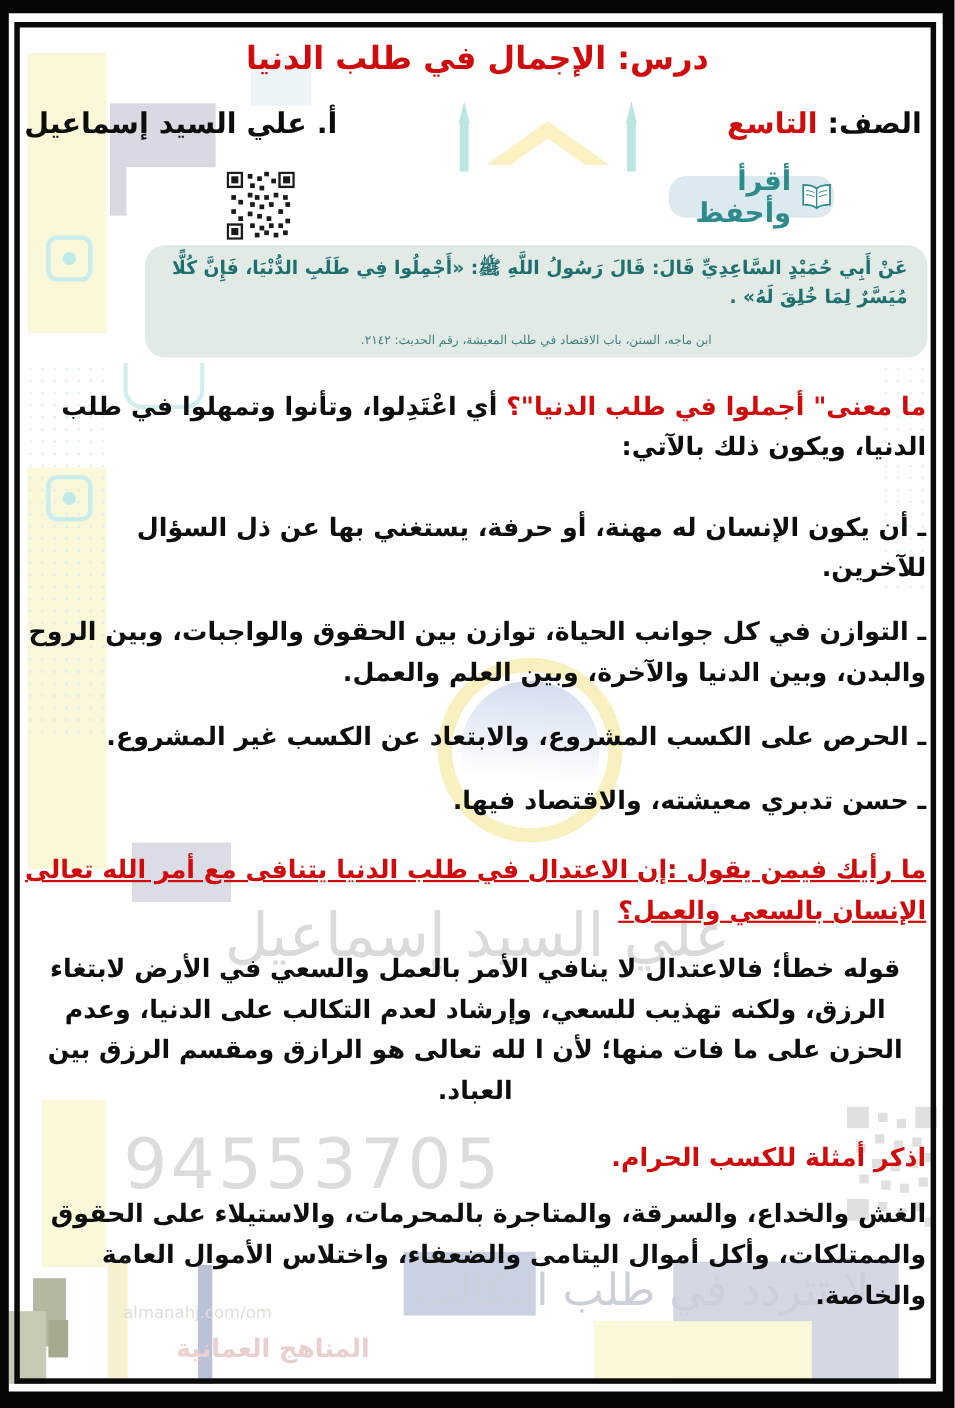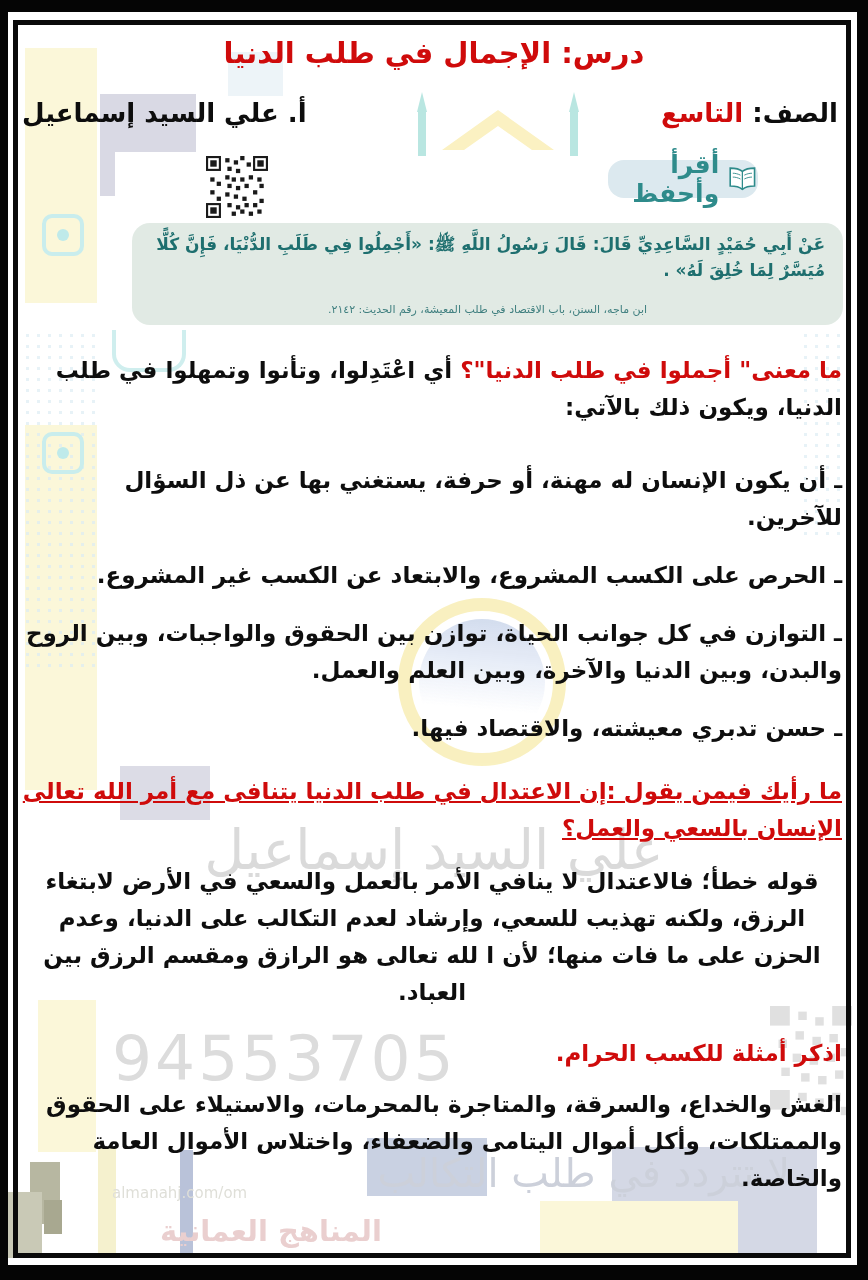--- a/index.html
+++ b/index.html
@@ -34,21 +34,21 @@
   #b5{margin-bottom:26px;}
   #q2{margin-bottom:16px;text-decoration:underline;}
   #a2{margin-bottom:24px;text-align:center;}
   #q3{margin-bottom:14px;}
   
   .wm{position:absolute;z-index:2;pointer-events:none;font-weight:400;}
   .wm-name{top:818px;left:90px;right:90px;text-align:center;font-size:55px;color:#dadada;}
   .wm-phone{top:1022px;left:112px;font-size:63px;color:#dcdcdc;direction:ltr;letter-spacing:3px;}
   .wm-help{top:1150px;right:78px;font-size:40px;color:#ccd0da;}
   .wm-site{top:1184px;left:112px;font-size:15px;color:#dfdfd8;direction:ltr;}
-  .wm-brand{top:1214px;left:160px;font-size:29px;color:#eacfcf;font-weight:bold;}
+  .wm-brand{top:1214px;left:160px;font-size:23px;color:#eacfcf;font-weight:bold;}
   
   .y1{left:25px;top:48px;width:72px;height:255px;background:#fbf7d9;}
   .y2{left:25px;top:425px;width:72px;height:365px;background:#fbf7d9;}
   .y3{left:38px;top:1000px;width:58px;height:152px;background:#fbf7d9;}
   .y4{left:98px;top:1148px;width:18px;height:105px;background:#f5f1ce;}
   .lav-teacher{left:100px;top:94px;width:96px;height:58px;background:#d9d9e4;}
   .lav-teacher-tail{left:100px;top:150px;width:15px;height:46px;background:#d9d9e4;}
   .blue-top{left:228px;top:52px;width:55px;height:44px;background:#edf4f8;}
   .lav-mid{left:120px;top:766px;width:90px;height:54px;background:#dcdce6;}
   .circle{left:398px;top:598px;width:142px;height:142px;border:13px solid #f8eeb6;border-radius:50%;opacity:.85;}
@@ -213,22 +213,22 @@
     <div class="hadith-text">عَنْ أَبِي حُمَيْدٍ السَّاعِدِيِّ قَالَ: قَالَ رَسُولُ اللَّهِ ﷺ: «أَجْمِلُوا فِي طَلَبِ الدُّنْيَا، فَإِنَّ كُلًّا مُيَسَّرٌ لِمَا خُلِقَ لَهُ» .</div>
     <div class="hadith-source">ابن ماجه، السنن، باب الاقتصاد في طلب المعيشة، رقم الحديث: ٢١٤٢.</div>
   </div>
 
   <div class="content">
     <p id="p1">
       <span class="red">ما معنى" أجملوا في طلب الدنيا"؟</span>
       <span>أي اعْتَدِلوا، وتأنوا وتمهلوا في طلب الدنيا، ويكون ذلك بالآتي:</span>
     </p>
     <p class="bullet">ـ أن يكون الإنسان له مهنة، أو حرفة، يستغني بها عن ذل السؤال للآخرين.</p>
+    <p class="bullet">ـ التوازن في كل جوانب الحياة، توازن بين الحقوق والواجبات، وبين الروح والبدن، وبين الدنيا والآخرة، وبين العلم والعمل.</p>
     <p class="bullet">ـ الحرص على الكسب المشروع، والابتعاد عن الكسب غير المشروع.</p>
-    <p class="bullet">ـ التوازن في كل جوانب الحياة، توازن بين الحقوق والواجبات، وبين الروح والبدن، وبين الدنيا والآخرة، وبين العلم والعمل.</p>
     <p class="bullet" id="b5">ـ حسن تدبري معيشته، والاقتصاد فيها.</p>
     <p class="red" id="q2">ما رأيك فيمن يقول :إن الاعتدال في طلب الدنيا يتنافى مع أمر الله تعالى الإنسان بالسعي والعمل؟</p>
     <p id="a2">قوله خطأ؛ فالاعتدال لا ينافي الأمر بالعمل والسعي في الأرض لابتغاء الرزق، ولكنه تهذيب للسعي، وإرشاد لعدم التكالب على الدنيا، وعدم الحزن على ما فات منها؛ لأن ا لله تعالى هو الرازق ومقسم الرزق بين العباد.</p>
     <p class="red" id="q3">اذكر أمثلة للكسب الحرام.</p>
     <p id="a3">الغش والخداع، والسرقة، والمتاجرة بالمحرمات، والاستيلاء على الحقوق والممتلكات، وأكل أموال اليتامى والضعفاء، واختلاس الأموال العامة والخاصة.</p>
   </div>
 
   <div class="frame-outer"></div>
   <div class="frame-inner"></div>
 

